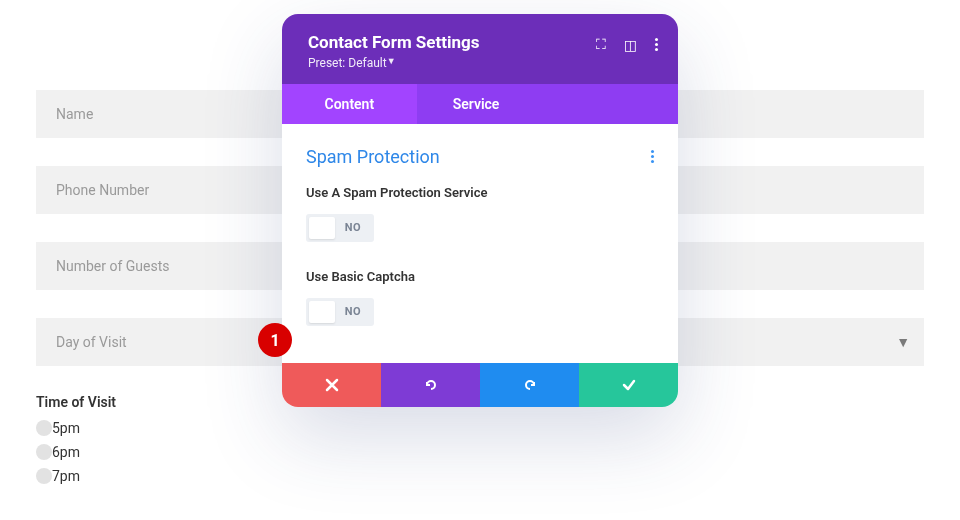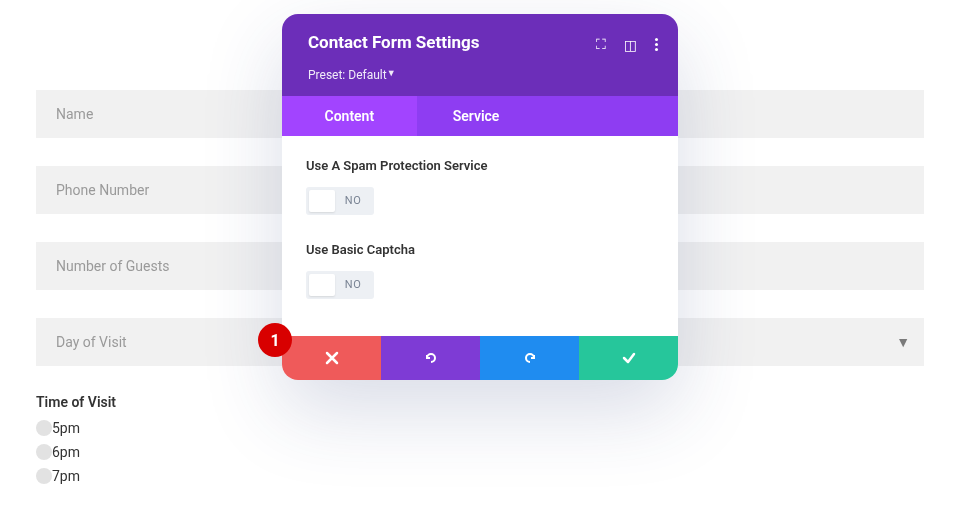--- a/index.html
+++ b/index.html
@@ -73,21 +73,21 @@
   }
   .modal-head {
     background: #6c2eb9;
     color: #fff;
     padding: 18px 20px 14px 26px;
     display: flex;
     align-items: flex-start;
     justify-content: space-between;
   }
   .modal-title { font-size: 17px; font-weight: 700; }
-  .modal-sub { font-size: 12px; opacity: .9; margin-top: 16px; display: flex; align-items: flex-start; gap: 0; }
+  .modal-sub { font-size: 12px; opacity: .9; margin-top: 4px; display: flex; align-items: flex-start; gap: 0; }
   .modal-sub .tri { font-size: 9px; }
   .head-icons { display: flex; gap: 18px; align-items: center; padding-top: 4px; }
   .head-icons span { font-size: 14px; }
   .head-icons .kebab { display: flex; flex-direction: column; gap: 2px; }
   .head-icons .kebab i { width: 3px; height: 3px; background: #fff; border-radius: 50%; display: block; }
 
   .tabs {
     background: #8e3df2;
     display: flex;
     color: #fff;
@@ -131,21 +131,21 @@
     width: 26px;
     height: 22px;
     border-radius: 2px;
     box-shadow: 0 1px 2px rgba(0,0,0,0.1);
   }
   .toggle .lbl {
     flex: 1;
     text-align: center;
     color: #7a8494;
     font-size: 11px;
-    font-weight: 400;
+    font-weight: 700;
     letter-spacing: .5px;
   }
 
   .modal-footer {
     display: flex;
     height: 44px;
   }
   .footbtn {
     flex: 1;
     display: flex;
@@ -231,20 +231,28 @@
         </span>
     </div>
   </div>
 
   <div class="tabs">
     <div class="tab active">Content</div>
     <div class="tab">Service</div>
   </div>
 
   <div class="panel">
+    <div class="section-head">
+      <div class="section-title">Spam Protection</div>
+      <span class="section-kebab">
+          <i></i>
+          <i></i>
+          <i></i>
+        </span>
+    </div>
 
     <div class="opt-block">
       <div class="opt-label">Use A Spam Protection Service</div>
       <div class="toggle">
         <span class="knob"></span>
         <span class="lbl">NO</span>
       </div>
     </div>
 
     <div class="opt-block" style="margin-bottom:8px;">

